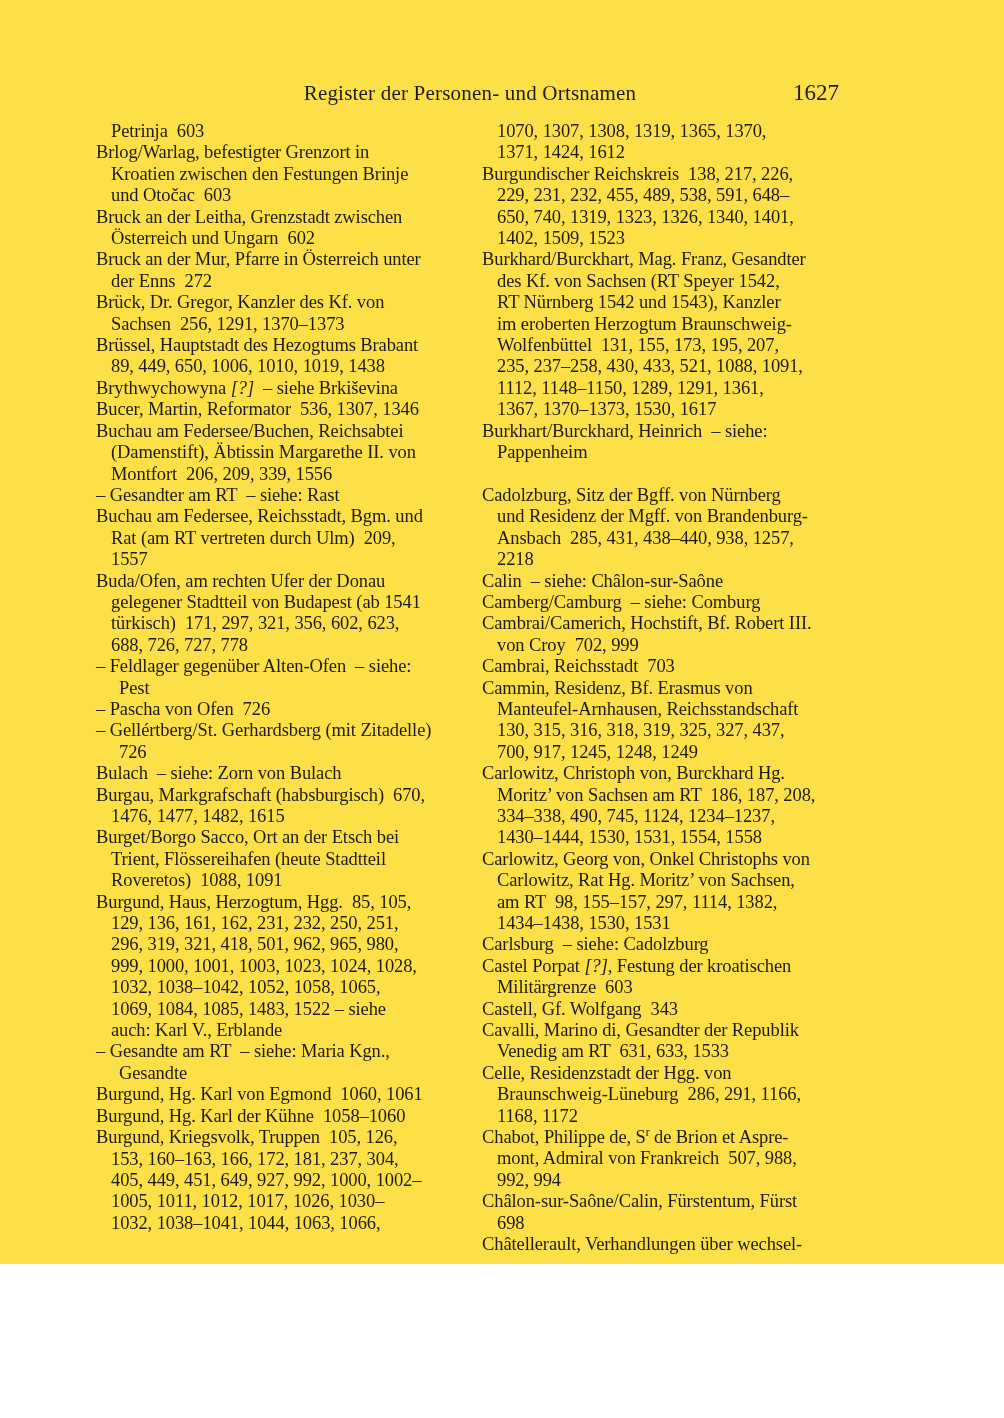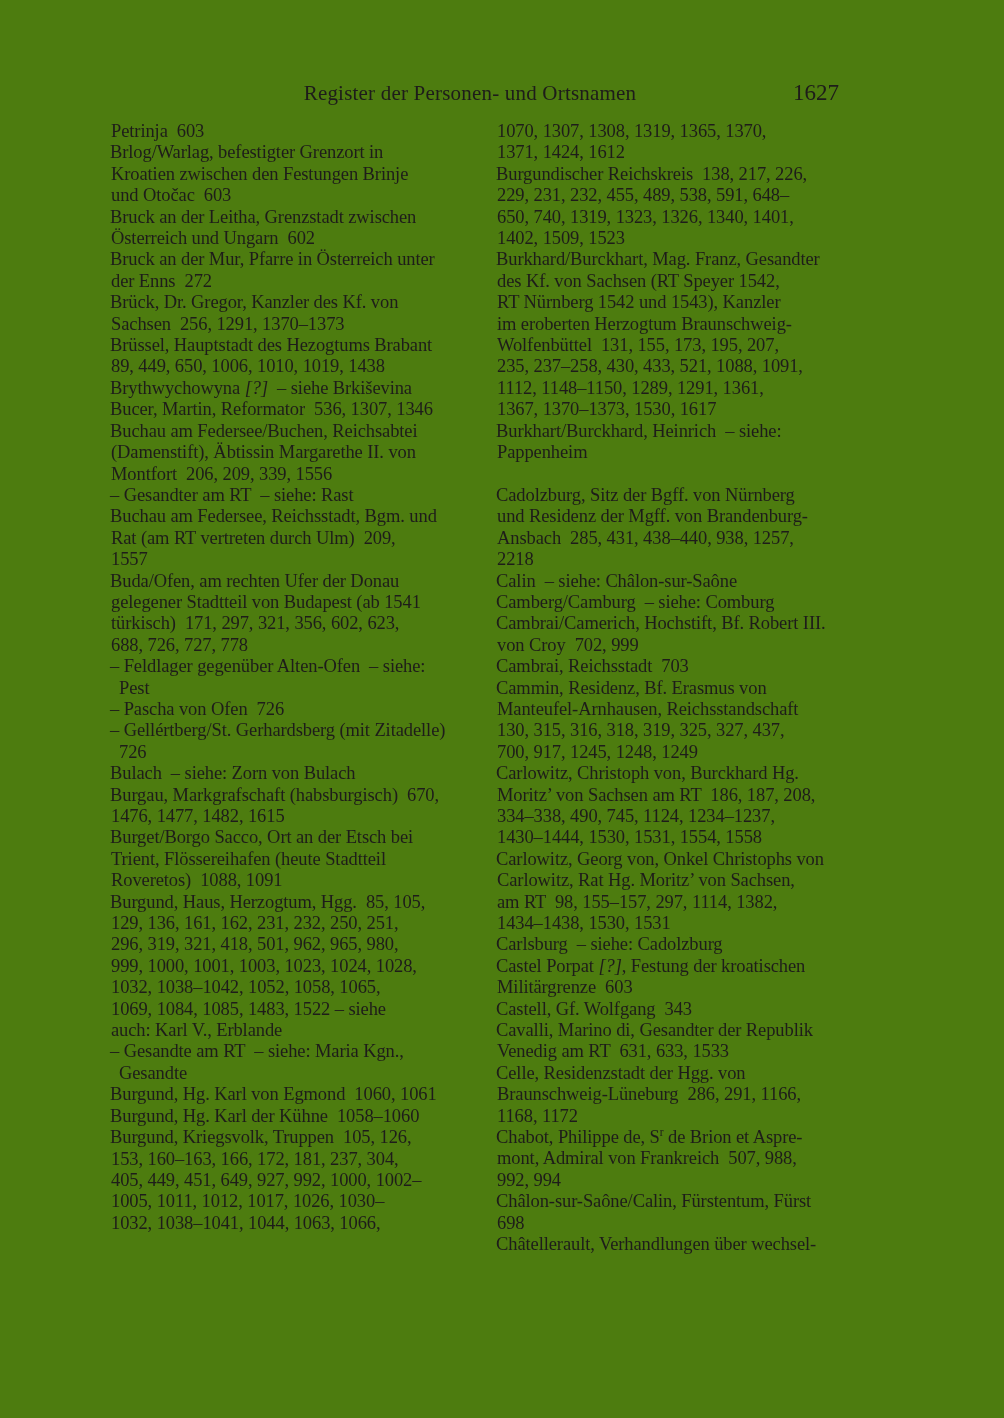--- a/index.html
+++ b/index.html
@@ -3,22 +3,22 @@
 <meta charset="utf-8">
 <style>
   html, body {
     margin: 0;
     padding: 0;
     background: #ffffff;
   }
   .page {
     position: relative;
     width: 1004px;
-    height: 1418px;
-    background: #4d7c0f;
+    height: 1264px;
+    background: #fde047;
     font-family: "Liberation Serif", "DejaVu Serif", serif;
     color: #1e1c1a;
     overflow: hidden;
   }
   .running-header {
     position: absolute;
     top: 81px;
     left: 470px;
     transform: translateX(-50%);
     font-size: 21px;
@@ -39,21 +39,21 @@
   }
   .col-left  { left: 95px;  width: 386px; }
   .col-right { left: 481px; width: 400px; }
   .line {
     margin: 0;
     font-size: 18.5px;
     line-height: 21.4px;
     letter-spacing: -0.1px;
     white-space: pre;
   }
-  .s-a { margin-left: 15px; }
+  .s-a { margin-left: 1px; }
   .s-b { margin-left: 16px; }
   .s-c { margin-left: 24px; }
   .s-g { height: 21.4px; }
   .it  { font-style: italic; }
   .sup { vertical-align: super; font-size: 0.62em; line-height: 0; }
 </style>
 </head>
 <body>
 
 <div class="page">

